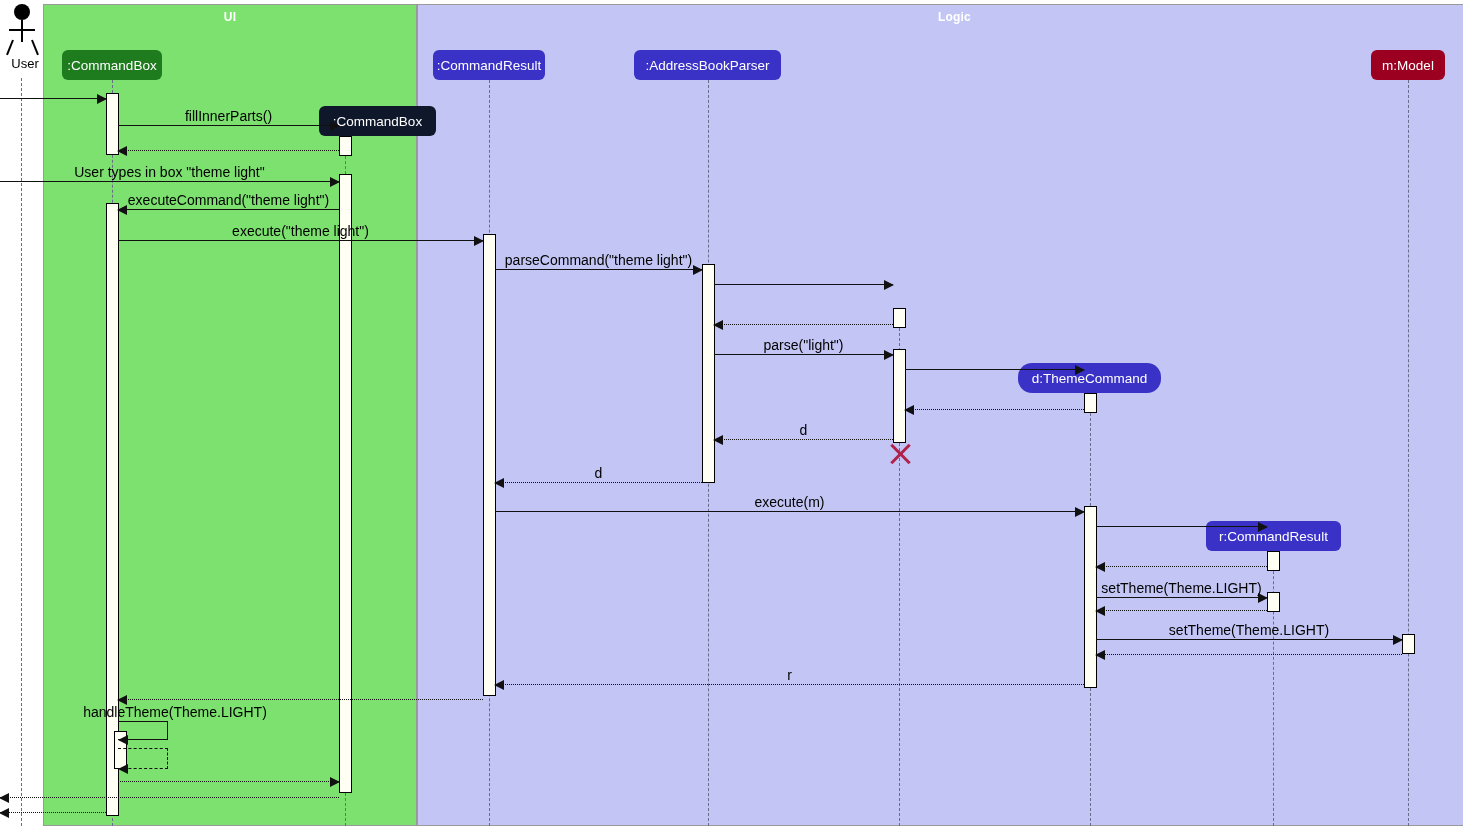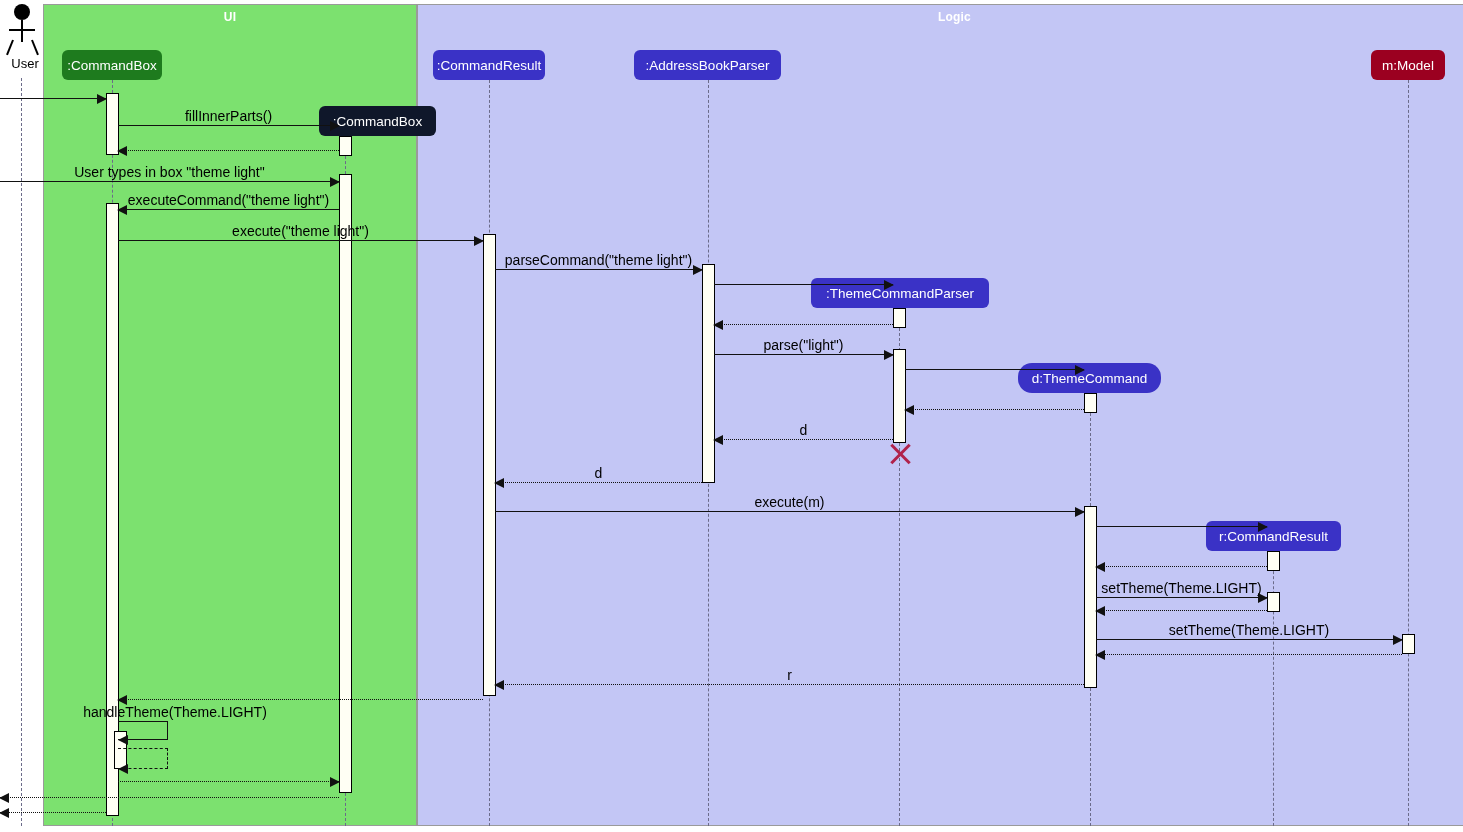--- a/index.html
+++ b/index.html
@@ -74,21 +74,20 @@
     <div class="lifeline" style="left: 708px; top: 80px; height: 746px;"></div>
     <div class="lifeline" style="left: 899px; top: 308px; height: 518px;"></div>
     <div class="lifeline" style="left: 1090px; top: 393px; height: 433px;"></div>
     <div class="lifeline" style="left: 1273px; top: 551px; height: 275px;"></div>
     <div class="lifeline" style="left: 1408px; top: 80px; height: 746px;"></div>
     <div class="lifeline" style="left: 21px; top: 78px; height: 748px;"></div>
     <div class="objbox" style="left: 62px; top: 50px; width: 100px; background: rgb(30, 123, 30);">:CommandBox</div>
     <div class="objbox" style="left: 287px; top: 106px; width: 117px; background: #0f172a; margin-left: 32px;">:CommandBox</div>
     <div class="objbox" style="left: 433px; top: 50px; width: 112px; background: rgb(58, 50, 198);">:CommandResult</div>
     <div class="objbox" style="left: 634px; top: 50px; width: 147px; background: rgb(58, 50, 198);">:AddressBookParser</div>
-    <div class="objbox" style="left: 811px; top: 278px; width: 178px; background: rgb(58, 50, 198);">:ThemeCommandParser</div>
     <div class="objbox" style="left: 1018px; top: 363px; width: 143px; background: rgb(58, 50, 198); border-radius: 14px;">d:ThemeCommand</div>
     <div class="objbox" style="left: 1206px; top: 521px; width: 135px; background: rgb(58, 50, 198);">r:CommandResult</div>
     <div class="objbox" style="left: 1371px; top: 50px; width: 74px; background: rgb(155, 0, 32);">m:Model</div>
     <div class="activation" style="left: 106px; top: 93px; height: 62px;"></div>
     <div class="activation" style="left: 339px; top: 136px; height: 20px;"></div>
     <div class="activation" style="left: 339px; top: 174px; height: 619px;"></div>
     <div class="activation" style="left: 106px; top: 203px; height: 613px;"></div>
     <div class="activation" style="left: 114px; top: 731px; height: 38px;"></div>
     <div class="activation" style="left: 483px; top: 234px; height: 462px;"></div>
     <div class="activation" style="left: 702px; top: 264px; height: 219px;"></div>

